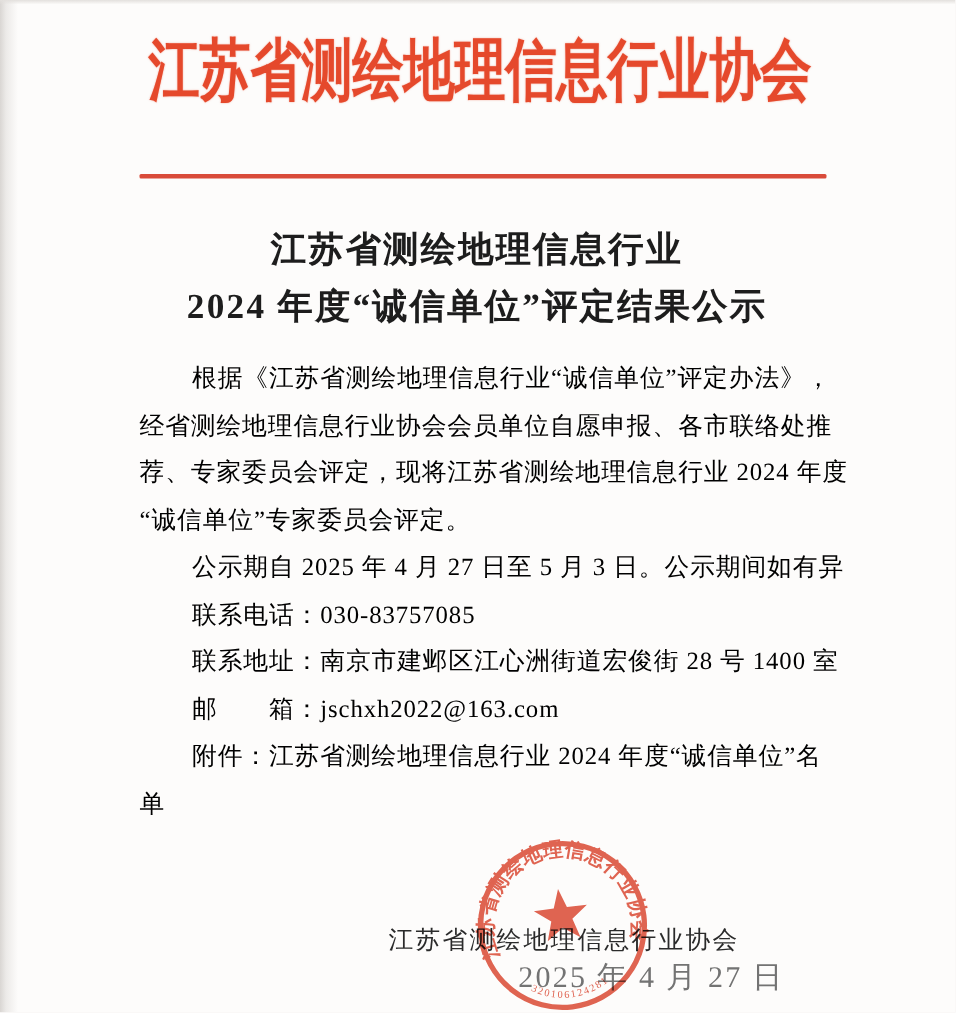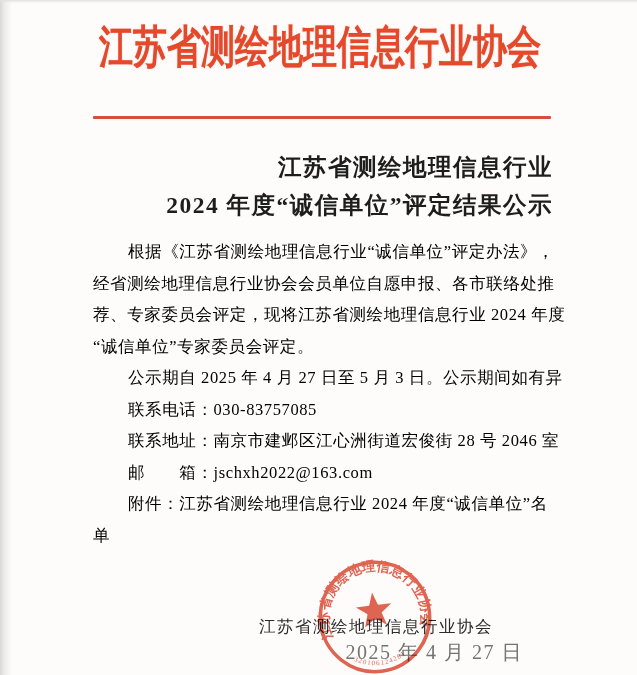--- a/index.html
+++ b/index.html
@@ -26,21 +26,21 @@
     transform:scale(1,1.32);transform-origin:50% 50%;
     letter-spacing:0px;
     text-shadow:0 0 1px rgba(229,73,44,.55);
   }
   .red-line{
     position:absolute;left:93px;top:116px;width:458px;height:3px;
     background:#d94b3a;border-radius:1px;
   }
   .doc-title{
     position:absolute;left:83px;top:148px;width:470px;
-    text-align:right;color:#1d1d1d;font-weight:bold;
+    text-align:center;color:#1d1d1d;font-weight:bold;
     font-size:23.5px;line-height:38px;white-space:nowrap;
     letter-spacing:1.5px;
     font-family:Liberation Serif, serif;
   }
   .body-text{
     position:absolute;left:93px;top:236px;width:475px;
     color:#000000;font-size:16.5px;line-height:31.5px;
     letter-spacing:0.6px;
   }
   .body-text .line{white-space:nowrap;}
@@ -79,21 +79,21 @@
     <div>2024 年度“诚信单位”评定结果公示</div>
   </div>
 
   <div class="body-text">
     <div class="line ind">根据《江苏省测绘地理信息行业“诚信单位”评定办法》，</div>
     <div class="line">经省测绘地理信息行业协会会员单位自愿申报、各市联络处推</div>
     <div class="line">荐、专家委员会评定，现将江苏省测绘地理信息行业 2024 年度</div>
     <div class="line">“诚信单位”专家委员会评定。</div>
     <div class="line ind">公示期自 2025 年 4 月 27 日至 5 月 3 日。公示期间如有异</div>
     <div class="line ind">联系电话：030-83757085</div>
-    <div class="line ind">联系地址：南京市建邺区江心洲街道宏俊街 28 号 2046 室</div>
+    <div class="line ind">联系地址：南京市建邺区江心洲街道宏俊街 28 号 1400 室</div>
     <div class="line ind">邮　　箱：jschxh2022@163.com</div>
     <div class="line ind">附件：江苏省测绘地理信息行业 2024 年度“诚信单位”名</div>
     <div class="line">单</div>
   </div>
 
   <div class="sig-org">江苏省测绘地理信息行业协会</div>
 
   <div class="sig-date">2025 年 4 月 27 日</div>
 
   <svg class="seal" viewBox="0 0 124 124" xmlns="http://www.w3.org/2000/svg">

